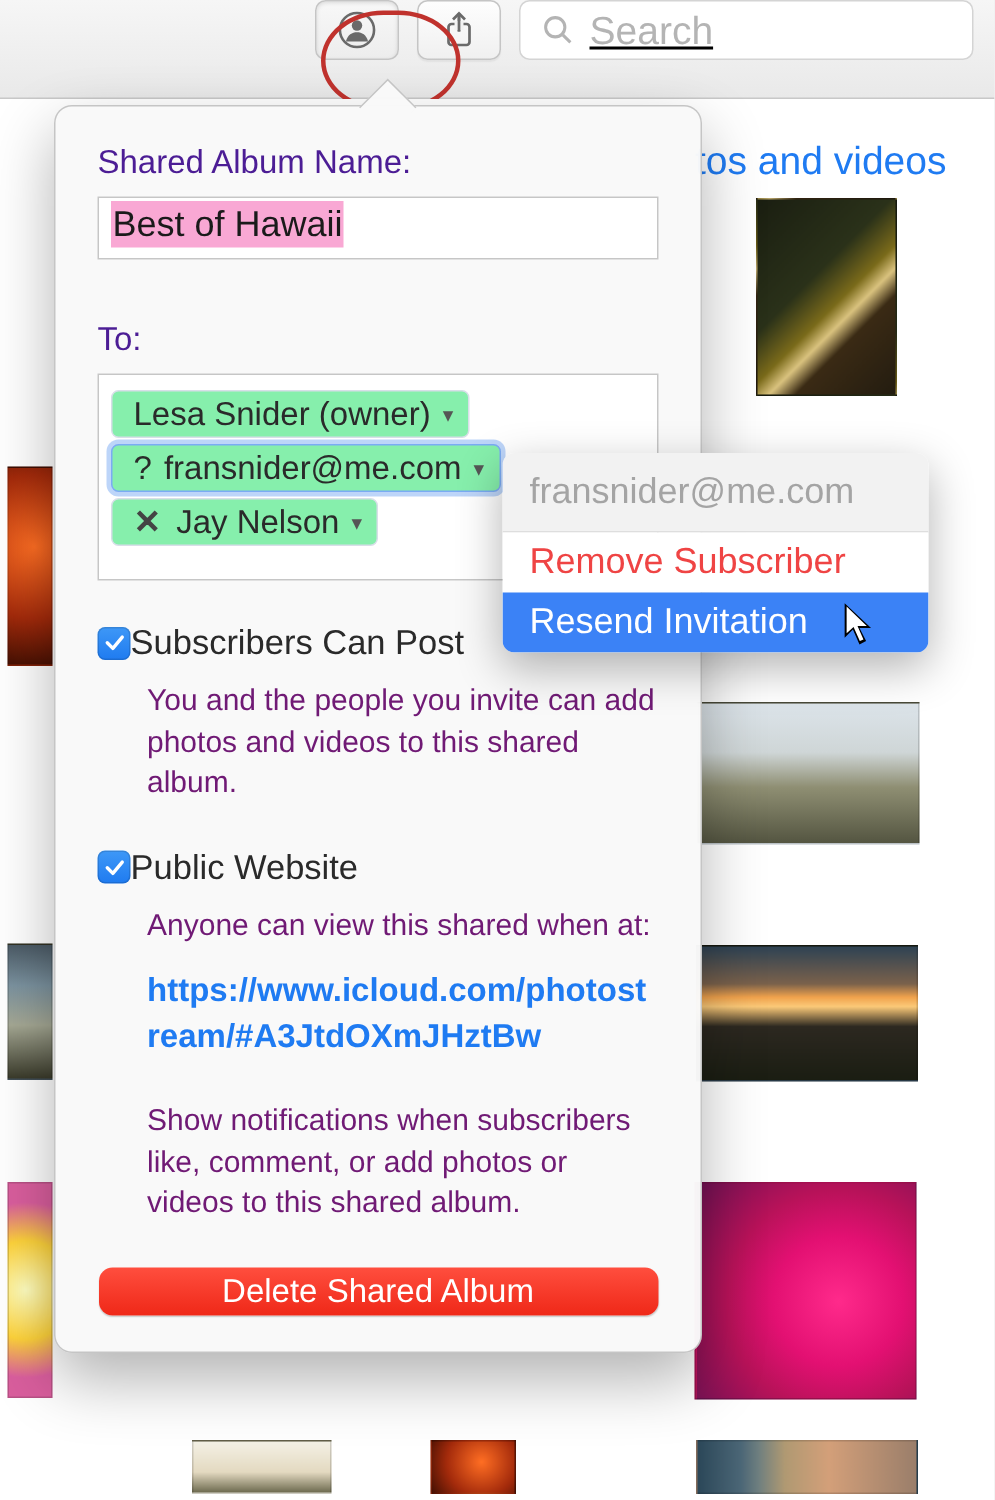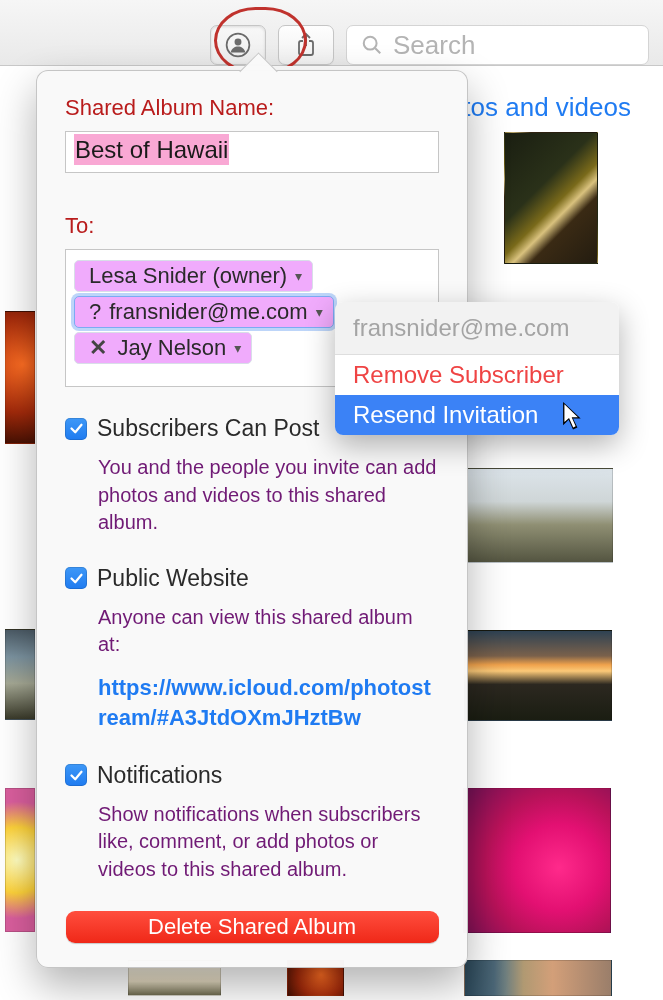--- a/index.html
+++ b/index.html
@@ -11,23 +11,24 @@
       position: relative;
       overflow: hidden;
     }
     .toolbar {
       position: absolute;
       top: 0; left: 0; right: 0;
       height: 66px;
       background: linear-gradient(#f6f6f6, #e9e9e9);
       border-bottom: 1px solid #c8c8c8;
       display: flex;
-      align-items: flex-end;
+      align-items: flex-start;
       padding-left: 210px;
       gap: 12px;
+      text-decoration: underline;
     }
     .toolbar-btn {
       width: 56px; height: 40px;
       background: linear-gradient(#fefefe, #f0f0f0);
       border: 1px solid #c5c5c5;
       border-radius: 7px;
       display: flex; align-items: center; justify-content: center;
       box-shadow: 0 1px 1px rgba(0,0,0,0.05);
     }
     .toolbar-btn.active {
@@ -108,21 +109,21 @@
       left: 208px; top: -13px;
       width: 26px; height: 26px;
       background: rgba(249,249,249,0.98);
       border-left: 1px solid rgba(155,155,155,0.55);
       border-top: 1px solid rgba(155,155,155,0.55);
       transform: rotate(45deg);
       z-index: 1;
     }
     .label {
       font-size: 22px;
-      color: #b91c1c;
+      color: #4c1d95;
       margin-bottom: 10px;
       position: relative;
       z-index: 2;
     }
     .text-input {
       width: 100%;
       height: 42px;
       background: #fff;
       border: 1px solid #c6c6c6;
       font-size: 24px;
@@ -135,35 +136,35 @@
     }
     .recipients-box {
       background: #fff;
       border: 1px solid #c6c6c6;
       padding: 8px 8px 20px 8px;
       min-height: 128px;
     }
     .chip {
       display: inline-flex;
       align-items: center;
-      background: #f0abfc;
+      background: #86efac;
       border: 1px solid #d8dee8;
       border-radius: 5px;
       padding: 2px 10px 2px 14px;
       font-size: 22px;
       color: #2a2a2a;
       margin: 2px 4px 2px 0;
       gap: 8px;
       text-align: center;
     }
     .chip .caret { font-size: 14px; color: #555; }
     .chip .x { font-weight: bold; color: #444; margin-right: 2px;}
     .chip.active { border-color: #7babf3; box-shadow: 0 0 0 3px rgba(123,171,243,0.5);}
     .section { margin-top: 28px; }
-    .checkbox-row { display: flex; align-items: center; gap: 10px; }
+    .checkbox-row { display: flex; align-items: center; }
     .checkbox {
       width: 22px; height: 22px;
       background: linear-gradient(#3e98f7,#1f7bf0);
       border-radius: 5px;
       display: flex; align-items: center; justify-content: center;
       box-shadow: inset 0 0 0 1px rgba(0,0,0,0.12);
     }
     .checkbox svg { width: 15px; height: 15px; }
     .check-label { font-size: 23px; color: #2a2a2a; }
     .help-text {
@@ -307,33 +308,25 @@
 
   <div class="section">
     <div class="checkbox-row">
       <div class="checkbox">
         <svg viewBox="0 0 24 24">
             <path d="M4 12 L10 18 L20 6" stroke="#fff" stroke-width="3.6" fill="none" stroke-linecap="round" stroke-linejoin="round"></path>
           </svg>
       </div>
       <span class="check-label">Public Website</span>
     </div>
-    <div class="help-text">Anyone can view this shared album at:</div>
+    <div class="help-text">Anyone can view this shared when at:</div>
     <div class="link">https://www.icloud.com/photostream/#A3JtdOXmJHztBw</div>
   </div>
 
   <div class="section">
-    <div class="checkbox-row">
-      <div class="checkbox">
-        <svg viewBox="0 0 24 24">
-            <path d="M4 12 L10 18 L20 6" stroke="#fff" stroke-width="3.6" fill="none" stroke-linecap="round" stroke-linejoin="round"></path>
-          </svg>
-      </div>
-      <span class="check-label">Notifications</span>
-    </div>
     <div class="help-text">Show notifications when subscribers like, comment, or add photos or videos to this shared album.</div>
   </div>
 
   <button class="delete-btn">Delete Shared Album</button>
 </div>
 
 <div class="context-menu">
   <div class="cm-header">fransnider@me.com</div>
   <div class="cm-item">Remove Subscriber</div>
   <div class="cm-item sel">Resend Invitation</div>

